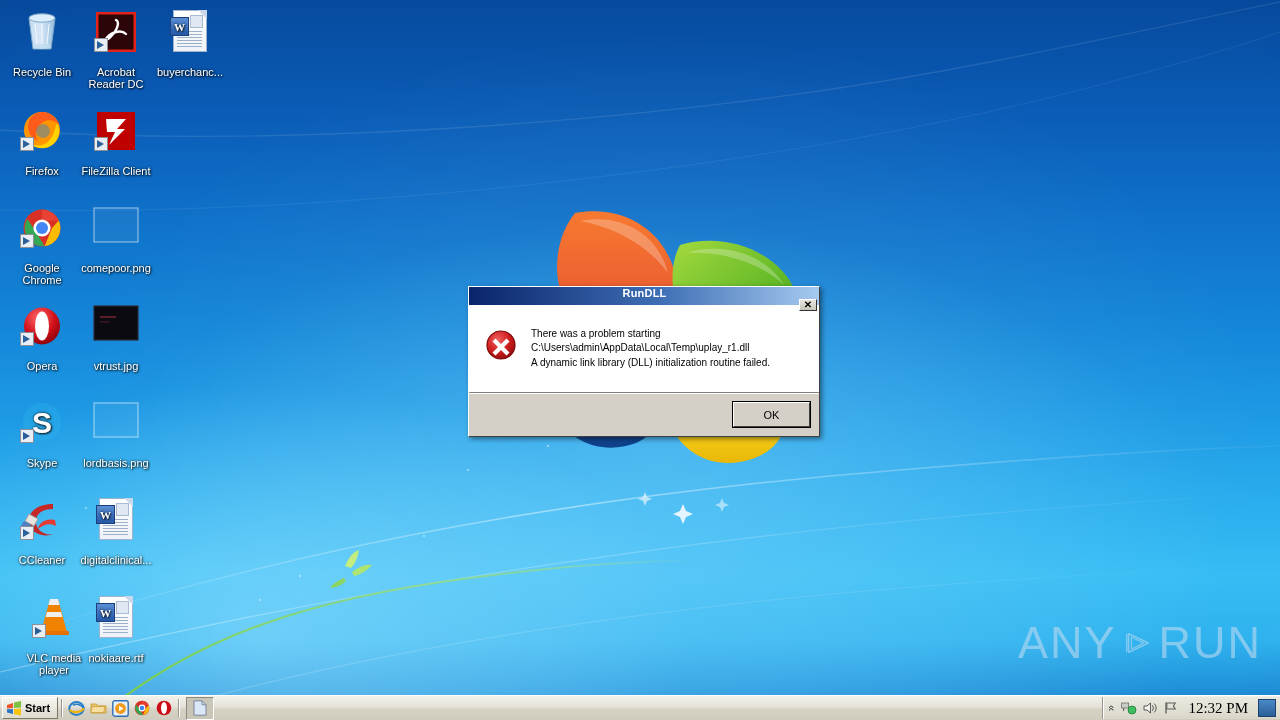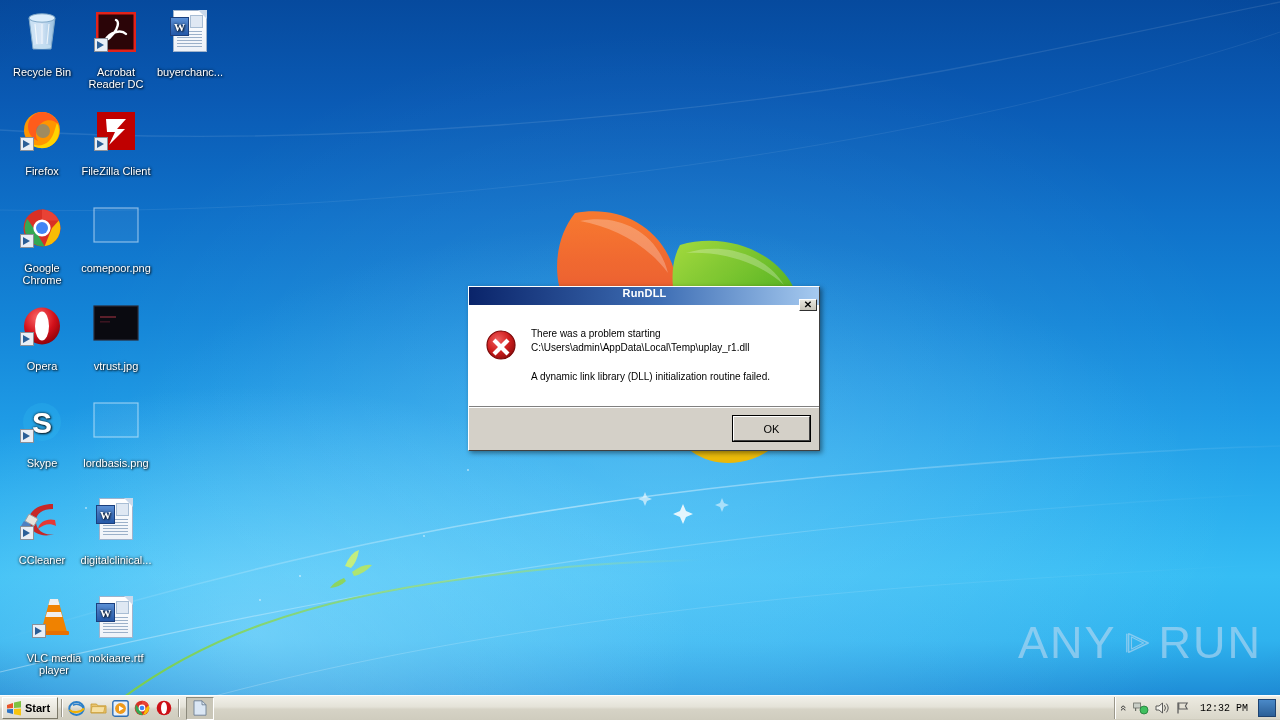--- a/index.html
+++ b/index.html
@@ -193,21 +193,21 @@
     margin-left: auto;
     height: 22px;
     display: flex;
     align-items: center;
     gap: 6px;
     padding: 0 4px 0 6px;
     background: linear-gradient(to bottom,#eceae0,#d9d6c9);
     border-left: 1px solid #9a978a;
     box-shadow: inset 1px 0 0 #ffffff;
   }
-  #clock { font-size: 10px; color:#000; padding: 0 4px; font-family:Liberation Mono, monospace;}
+  #clock { font-size: 15px; color:#000; padding: 0 4px; font-family:Liberation Serif, serif;}
   #show-desktop {
     width: 16px; height: 16px;
     background: linear-gradient(to bottom,#4a89c8,#2b5f97);
     border: 1px solid #1d4270;
   }
 
   
   #dialog {
     position: absolute;
     left: 468px;
@@ -246,21 +246,21 @@
   }
   #dialog-body {
     background: #ffffff;
     padding: 22px 14px 22px 16px;
     display: flex;
     gap: 14px;
     border-bottom: 1px solid #808080;
   }
   #error-icon { flex: 0 0 32px; padding-top: 2px; }
   #dialog-msg { font-size: 10px; color: #000; line-height: 13.5px; }
-  #dialog-msg .p2 { margin-top: 16px; }
+  #dialog-msg .p2 { margin-top: 2px; }
   #dialog-footer {
     height: 42px;
     display: flex;
     align-items: center;
     justify-content: flex-end;
     padding-right: 9px;
     border-top: 1px solid #ffffff;
   }
   #ok-button {
     width: 75px; height: 23px;

